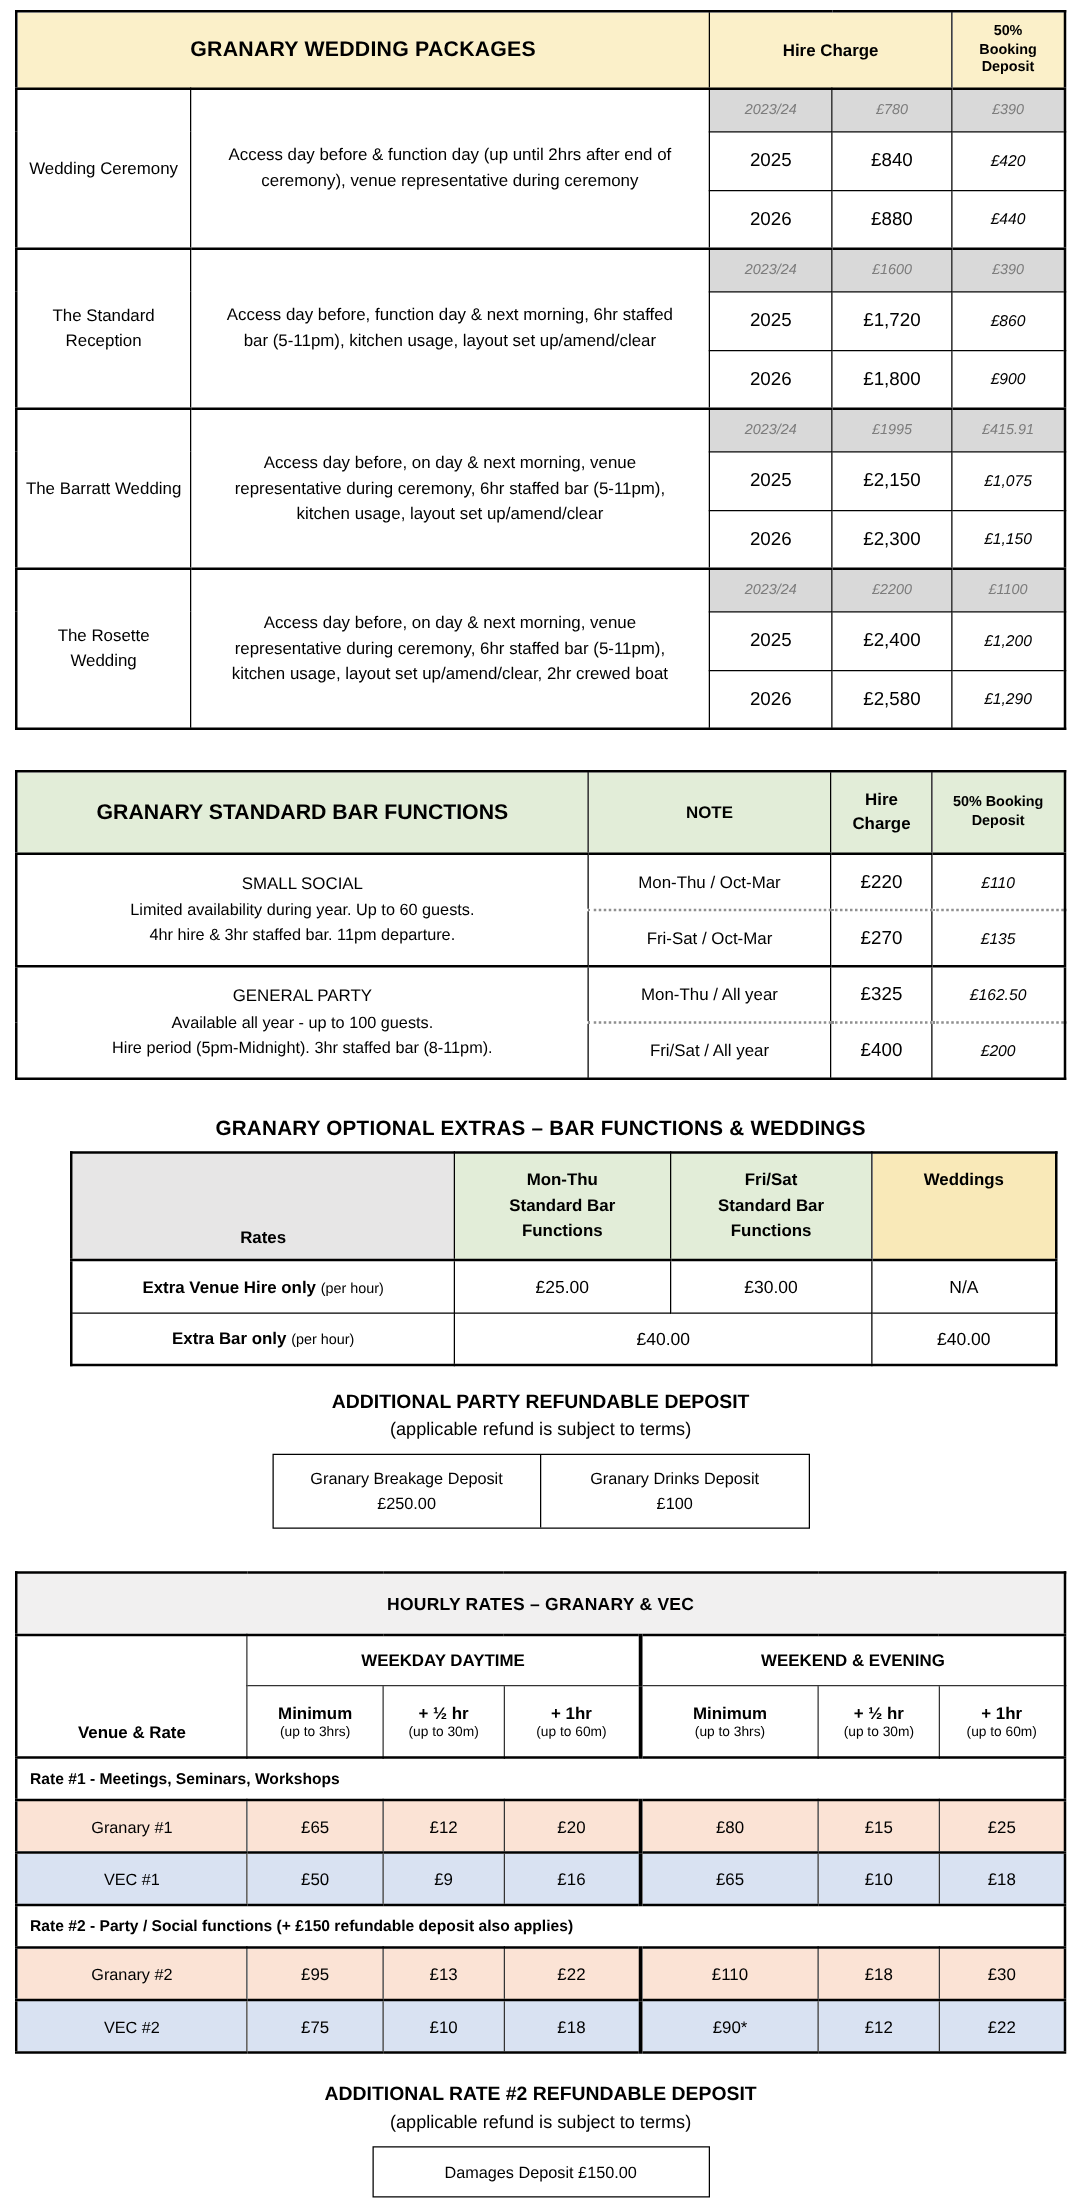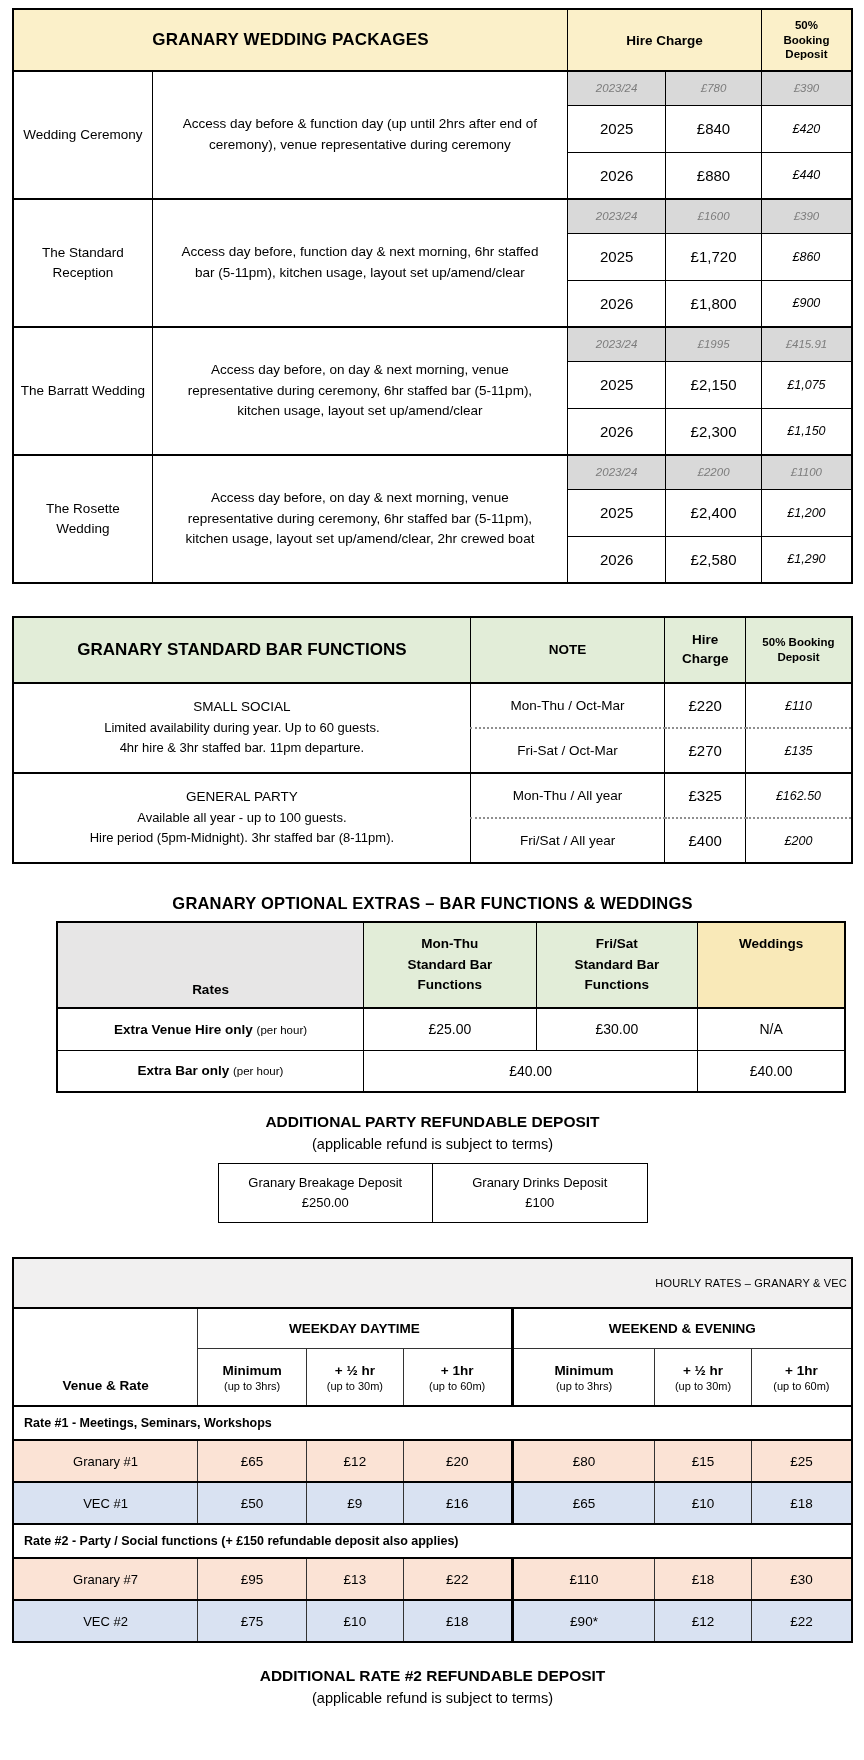--- a/index.html
+++ b/index.html
@@ -65,21 +65,21 @@
   .dep-sub{text-align:center;font-size:14.5px;margin-top:5px;}
   .dep-box{width:430px;margin:11px auto 0;border:1.5px solid #000;display:flex;}
   .dep-box .cell{flex:1;border-right:1.5px solid #000;text-align:center;padding:9px 8px;font-size:13px;line-height:1.55;}
   .dep-box .cell:last-child{border-right:none;}
   .damages-box{width:270px;margin:11px auto 0;border:1.5px solid #000;text-align:center;padding:12px 6px;font-size:13px;}
 
   
   .hourly{margin-top:34px;}
   .hourly td{border-color:#333;}
   .hourly .title-row{height:50px;}
-  .hourly .title-row td{background:var(--c-band-gray);border-bottom:2px solid #000;font-weight:normal;font-size:11px;text-align:right;letter-spacing:.2px;}
+  .hourly .title-row td{background:var(--c-band-gray);border-bottom:2px solid #000;font-weight:bold;font-size:14px;text-align:center;letter-spacing:.2px;}
   .hourly .grp{height:40px;}
   .hourly .grp td{font-weight:bold;font-size:13.5px;text-align:center;}
   .hourly td.venue-head{vertical-align:bottom;text-align:center;font-weight:bold;font-size:13.5px;padding-bottom:12px;}
   .hourly .sub{height:58px;}
   .hourly .sub td{text-align:center;vertical-align:middle;}
   .hourly .sub .main{font-weight:bold;font-size:13.5px;}
   .hourly .sub .range{font-size:11px;margin-top:2px;}
   .hourly tr.bandrow td{border-top:2.5px solid #000;border-bottom:2.5px solid #000;text-align:left;font-weight:bold;font-size:12.5px;padding:9px 10px;background:#fff;}
   .hourly tr.data{height:42px;}
   .hourly tr.data td{border-top:2px solid #000;border-bottom:2px solid #000;text-align:center;font-size:13.5px;}
@@ -353,21 +353,21 @@
       <td>£9</td>
       <td>£16</td>
       <td class="wk-start">£65</td>
       <td>£10</td>
       <td>£18</td>
     </tr>
     <tr class="bandrow">
       <td colspan="7">Rate #2 - Party / Social functions (+ £150 refundable deposit also applies)</td>
     </tr>
     <tr class="data peach">
-      <td class="rowname">Granary #7</td>
+      <td class="rowname">Granary #2</td>
       <td>£95</td>
       <td>£13</td>
       <td>£22</td>
       <td class="wk-start">£110</td>
       <td>£18</td>
       <td>£30</td>
     </tr>
     <tr class="data blue">
       <td class="rowname">VEC #2</td>
       <td>£75</td>
@@ -375,14 +375,15 @@
       <td>£18</td>
       <td class="wk-start">£90*</td>
       <td>£12</td>
       <td>£22</td>
     </tr>
   </tbody>
     </table>
 
   <div class="dep-heading tail-heading">ADDITIONAL RATE #2 REFUNDABLE DEPOSIT</div>
   <div class="dep-sub">(applicable refund is subject to terms)</div>
+  <div class="damages-box">Damages Deposit £150.00</div>
 
 </div>
 
 </body></html>

